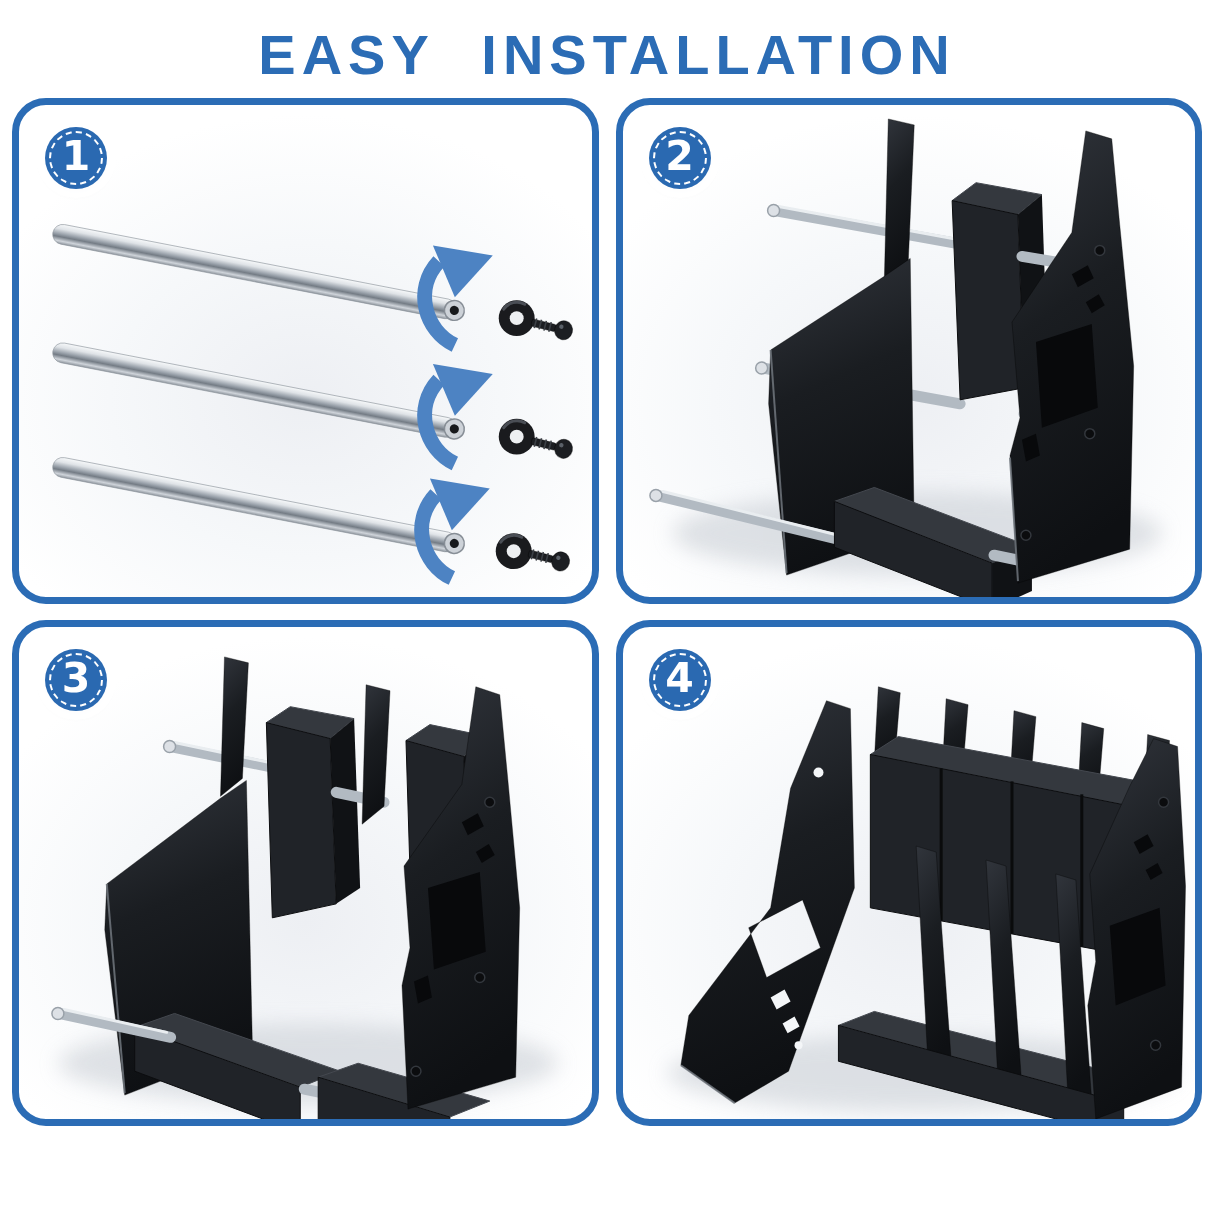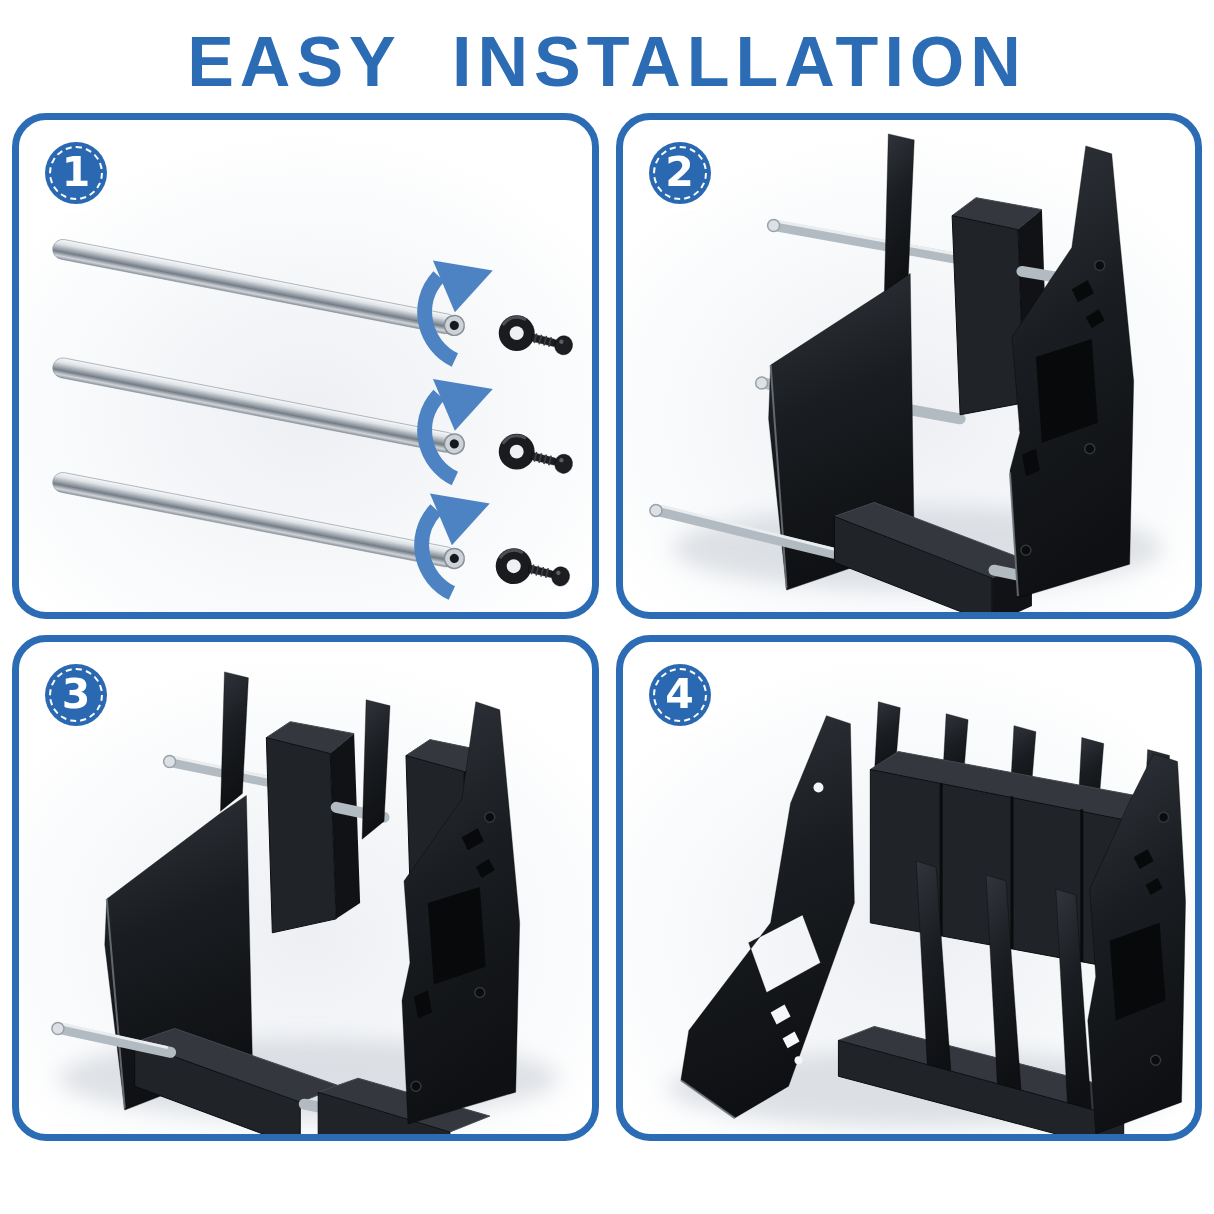--- a/index.html
+++ b/index.html
@@ -13,21 +13,21 @@
     width:1214px;height:1214px;
     background:var(--background);
     font-family:"Liberation Sans",sans-serif;
     overflow:hidden;
   }
   .title{
     margin:24px 0 12px;
     text-align:center;
     color:var(--accent);
     font-weight:bold;
-    font-size:70px;
+    font-size:56px;
     letter-spacing:6px;
     word-spacing:26px;
     line-height:1.1;
   }
   .grid{
     display:grid;
     grid-template-columns:1fr 1fr;
     gap:16px 17px;
     padding:0 12px;
   }

